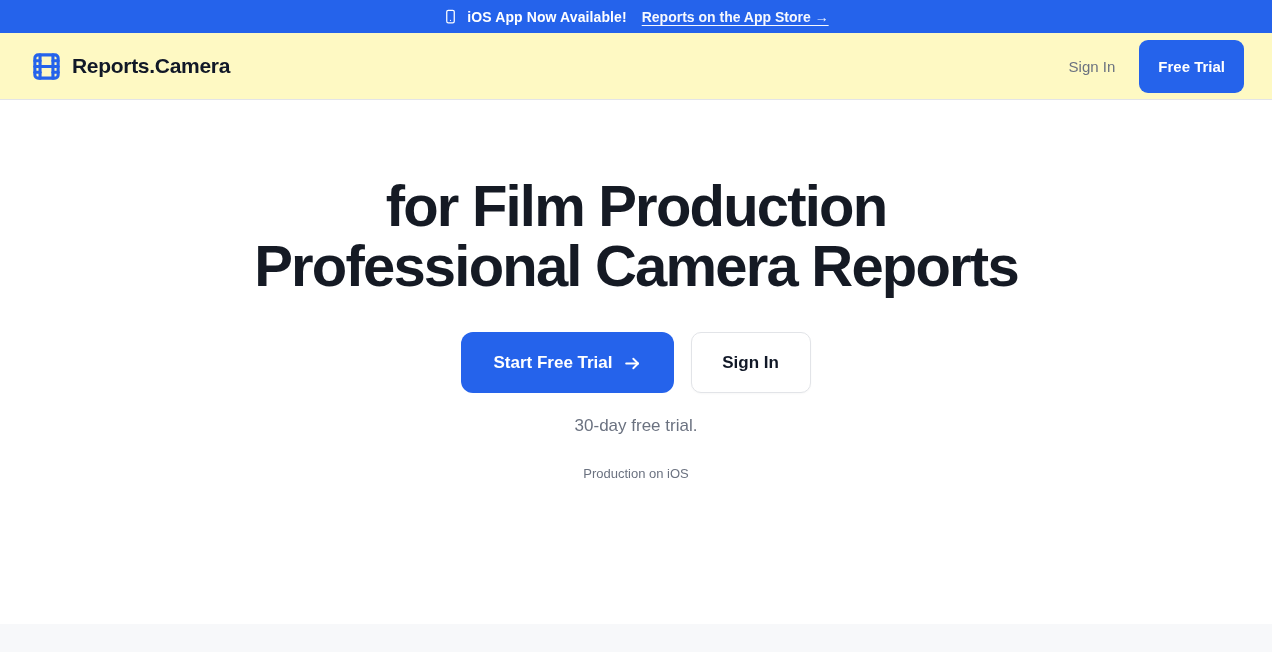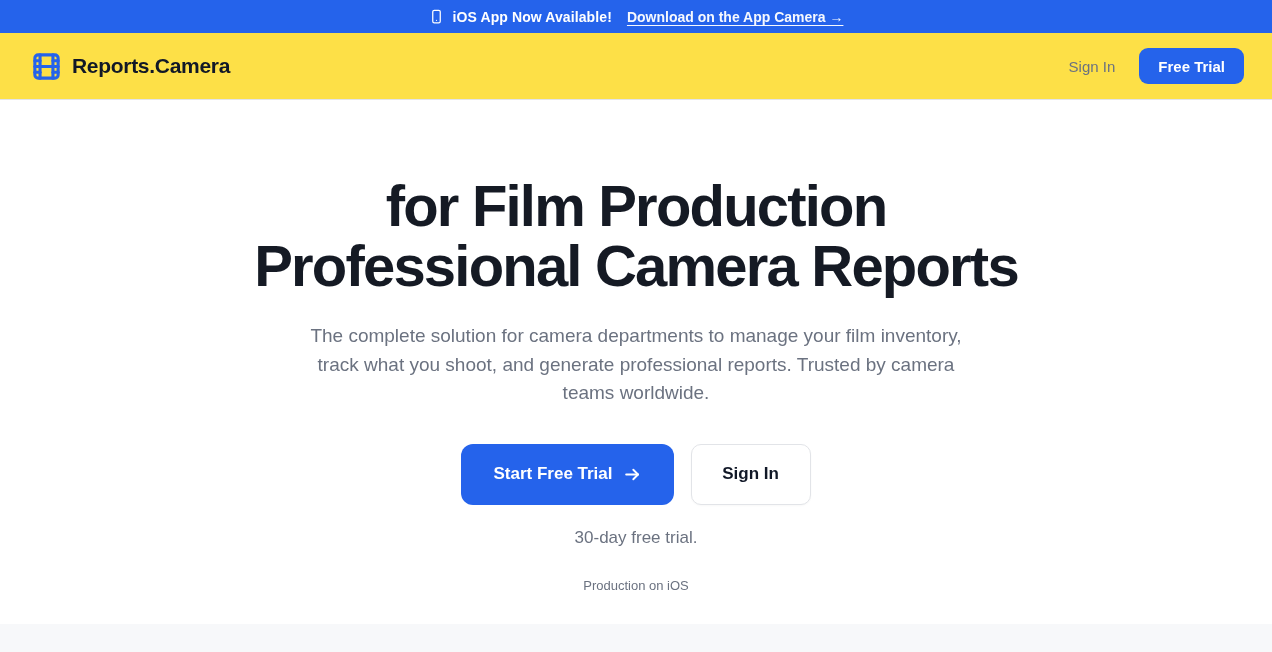--- a/index.html
+++ b/index.html
@@ -30,21 +30,21 @@
     text-decoration: underline;
     text-underline-offset: 3px;
     margin-left: 6px;
     cursor: pointer;
     opacity: .96;
   }
 
   
   .site-header {
     height: 67px;
-    background: #fde047;
+    background: #fef9c3;
     border-bottom: 1px solid #e2e4e8;
     display: flex;
     align-items: center;
     padding: 0 28px 0 31px;
   }
   .brand { display: flex; align-items: center; gap: 10px; cursor: pointer; }
   .brand .film-icon { display: inline-flex; }
   .brand-name {
     font-size: 21px;
     font-weight: 700;
@@ -63,21 +63,21 @@
     cursor: pointer;
   }
   .header-trial-btn {
     background: #2563eb;
     color: #ffffff;
     font-size: 15px;
     font-weight: 600;
     font-family: "Liberation Sans", sans-serif;
     border: none;
     border-radius: 9px;
-    height: 36px;
+    height: 53px;
     padding: 0 19px;
     cursor: pointer;
   }
 
   
   .hero { text-align: center; padding-top: 76px; }
   .hero-title {
     font-size: 58px;
     font-weight: 800;
     color: #151a24;
@@ -155,21 +155,21 @@
 <body>
 
 <div class="banner">
   <span class="phone-icon">
     <svg width="15" height="15" viewBox="0 0 24 24" fill="none" stroke="#ffffff" stroke-width="2" stroke-linecap="round" stroke-linejoin="round">
       <rect x="6" y="2" width="12" height="20" rx="2.5"></rect>
       <path d="M12 18h.01"></path>
     </svg>
   </span>
   <span class="msg">iOS App Now Available!</span>
-  <a class="link">Download on the App Camera →</a>
+  <a class="link">Reports on the App Store →</a>
 </div>
 
 <div class="site-header">
   <div class="brand">
     <span class="film-icon">
       <svg width="31" height="31" viewBox="0 0 24 24" fill="none" stroke="#2563eb" stroke-width="2.4" stroke-linecap="round" stroke-linejoin="round">
         <rect x="3" y="3" width="18" height="18" rx="2.5"></rect>
         <path d="M7 3v18"></path>
           <path d="M17 3v18"></path>
         <path d="M3 7.5h4"></path>
@@ -185,21 +185,20 @@
     <a class="header-signin">Sign In</a>
     <button class="header-trial-btn">Free Trial</button>
   </div>
 </div>
 
 <div class="hero">
   <h1 class="hero-title">
     <span class="line">for Film Production</span>
     <span class="line">Professional Camera Reports</span>
   </h1>
-  <p class="hero-subtitle">The complete solution for camera departments to manage your film inventory, track what you shoot, and generate professional reports. Trusted by camera teams worldwide.</p>
 
   <div class="cta-row">
     <button class="cta-primary">
       <span>Start Free Trial</span>
       <span class="arrow-icon">
         <svg width="19" height="19" viewBox="0 0 24 24" fill="none" stroke="#ffffff" stroke-width="2.4" stroke-linecap="round" stroke-linejoin="round">
           <path d="M4 12h15"></path>
             <path d="M13 6l6 6-6 6"></path>
         </svg>
       </span>

